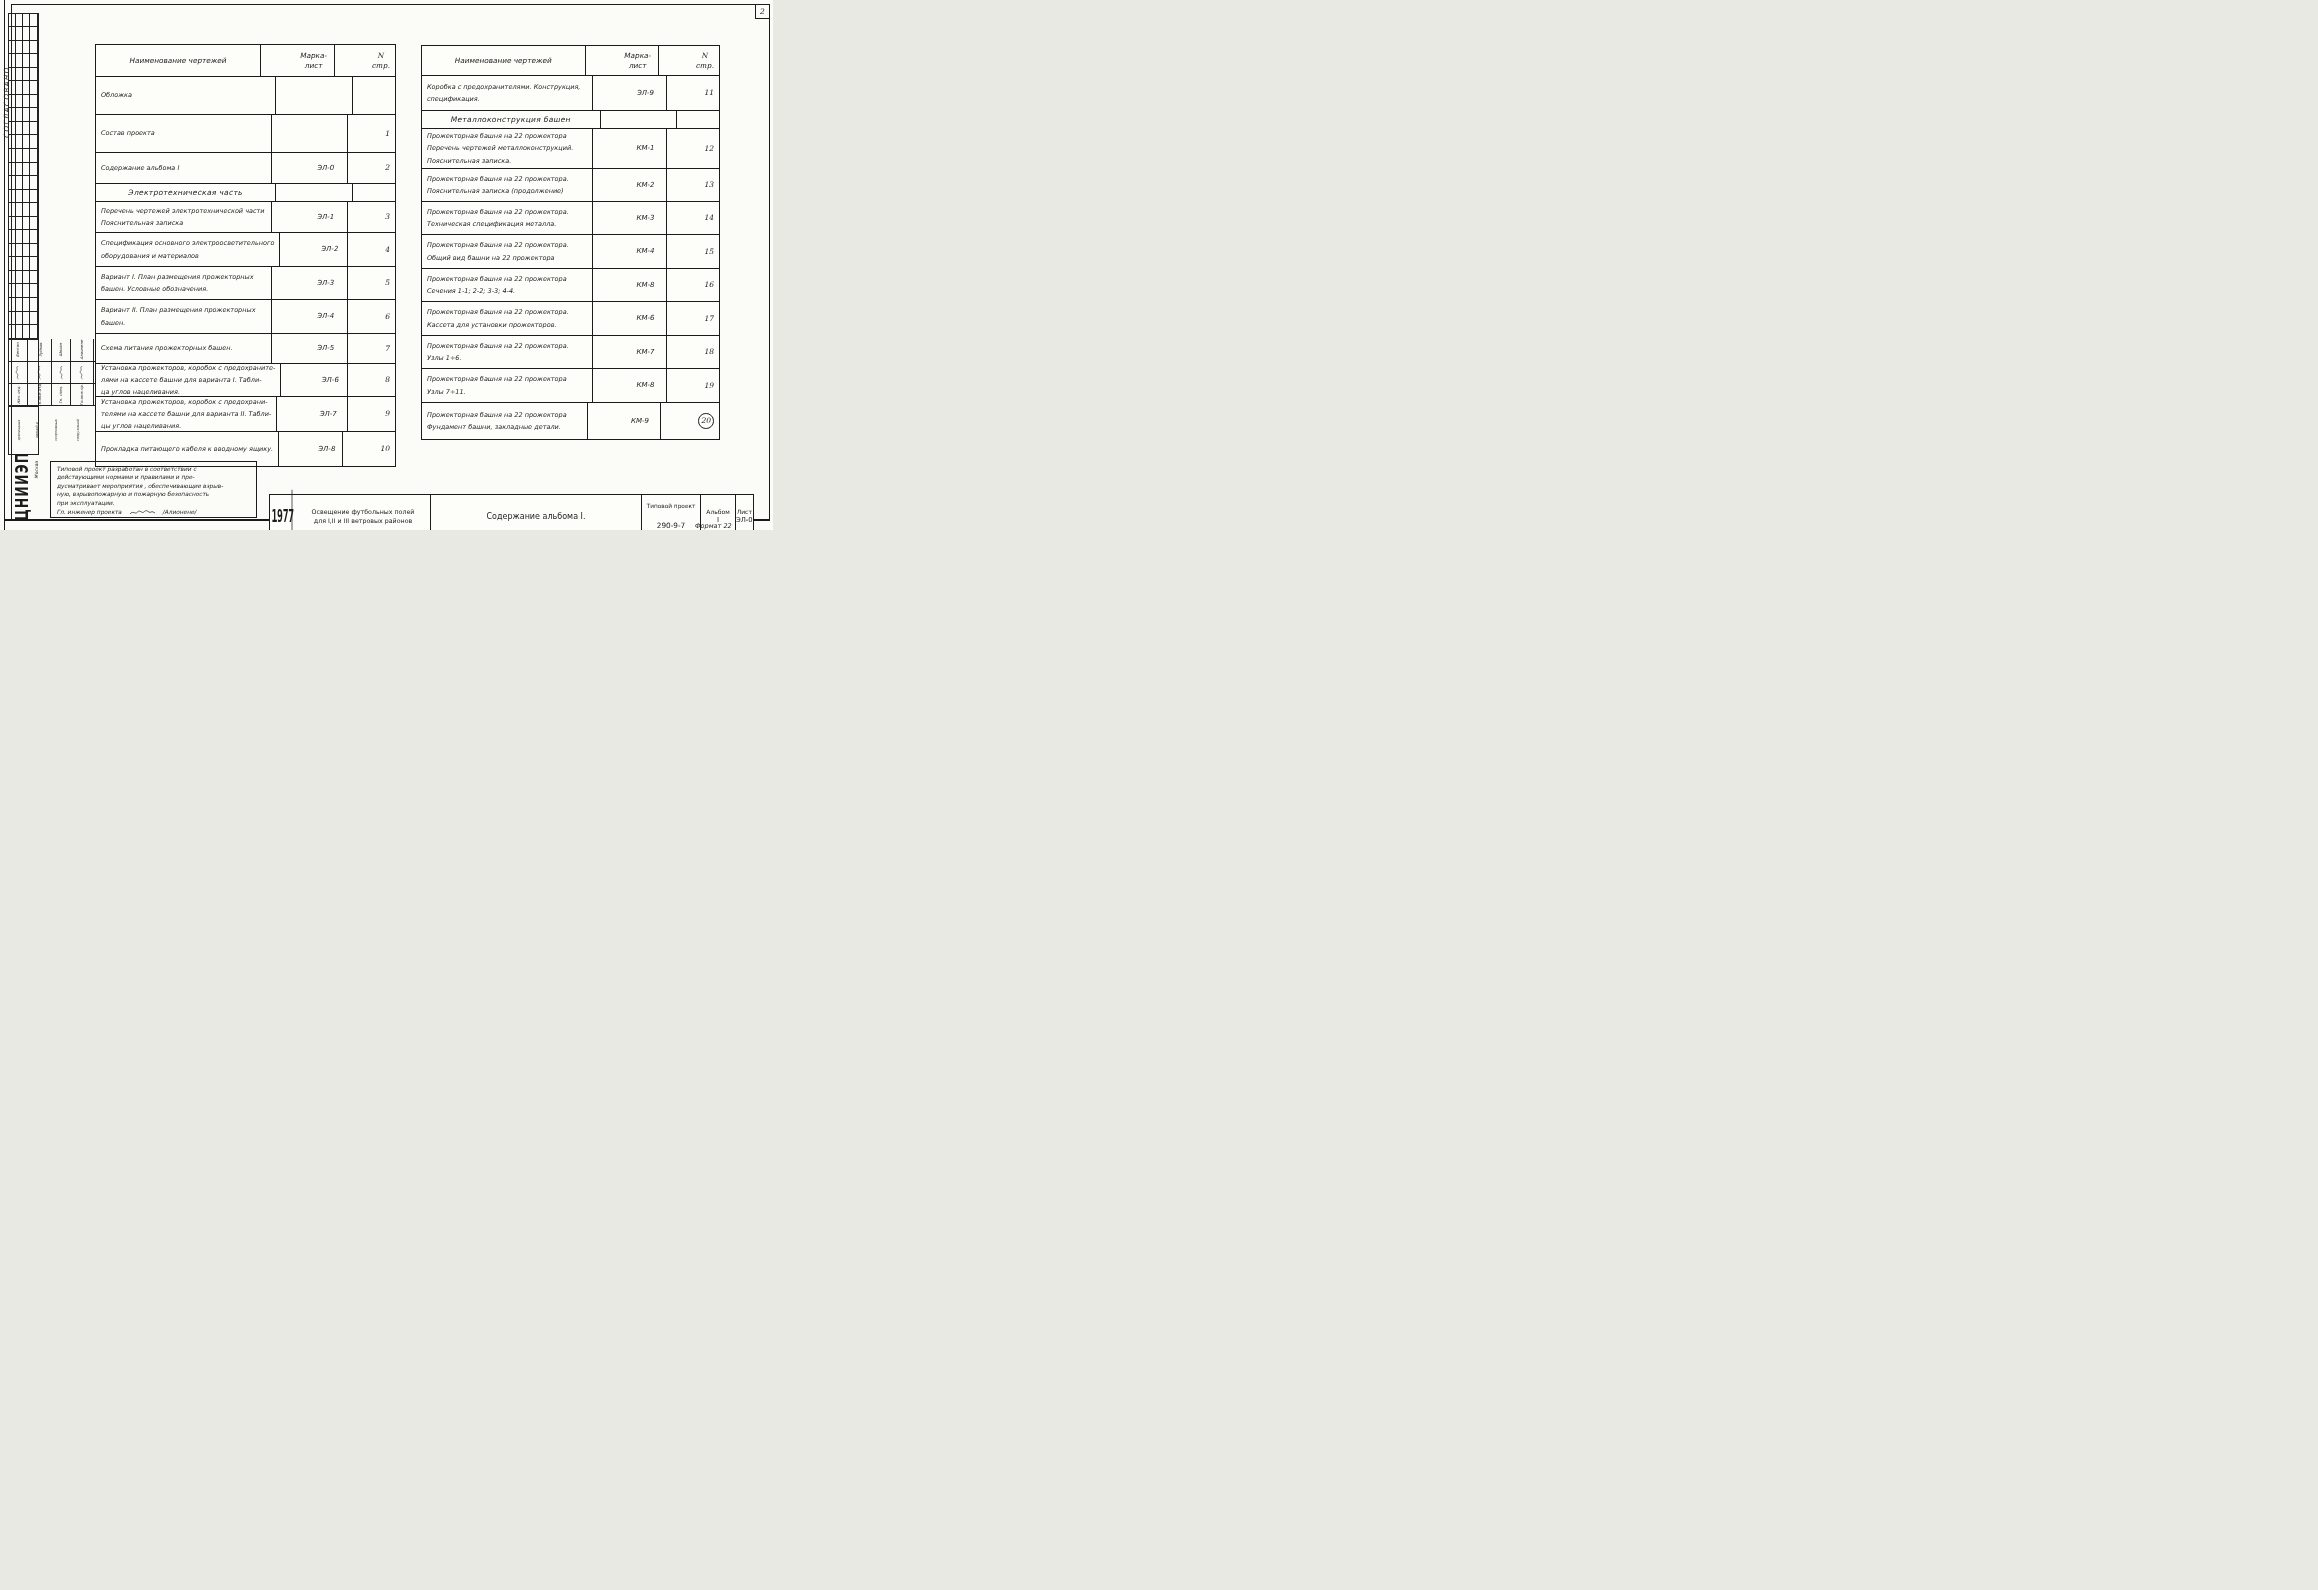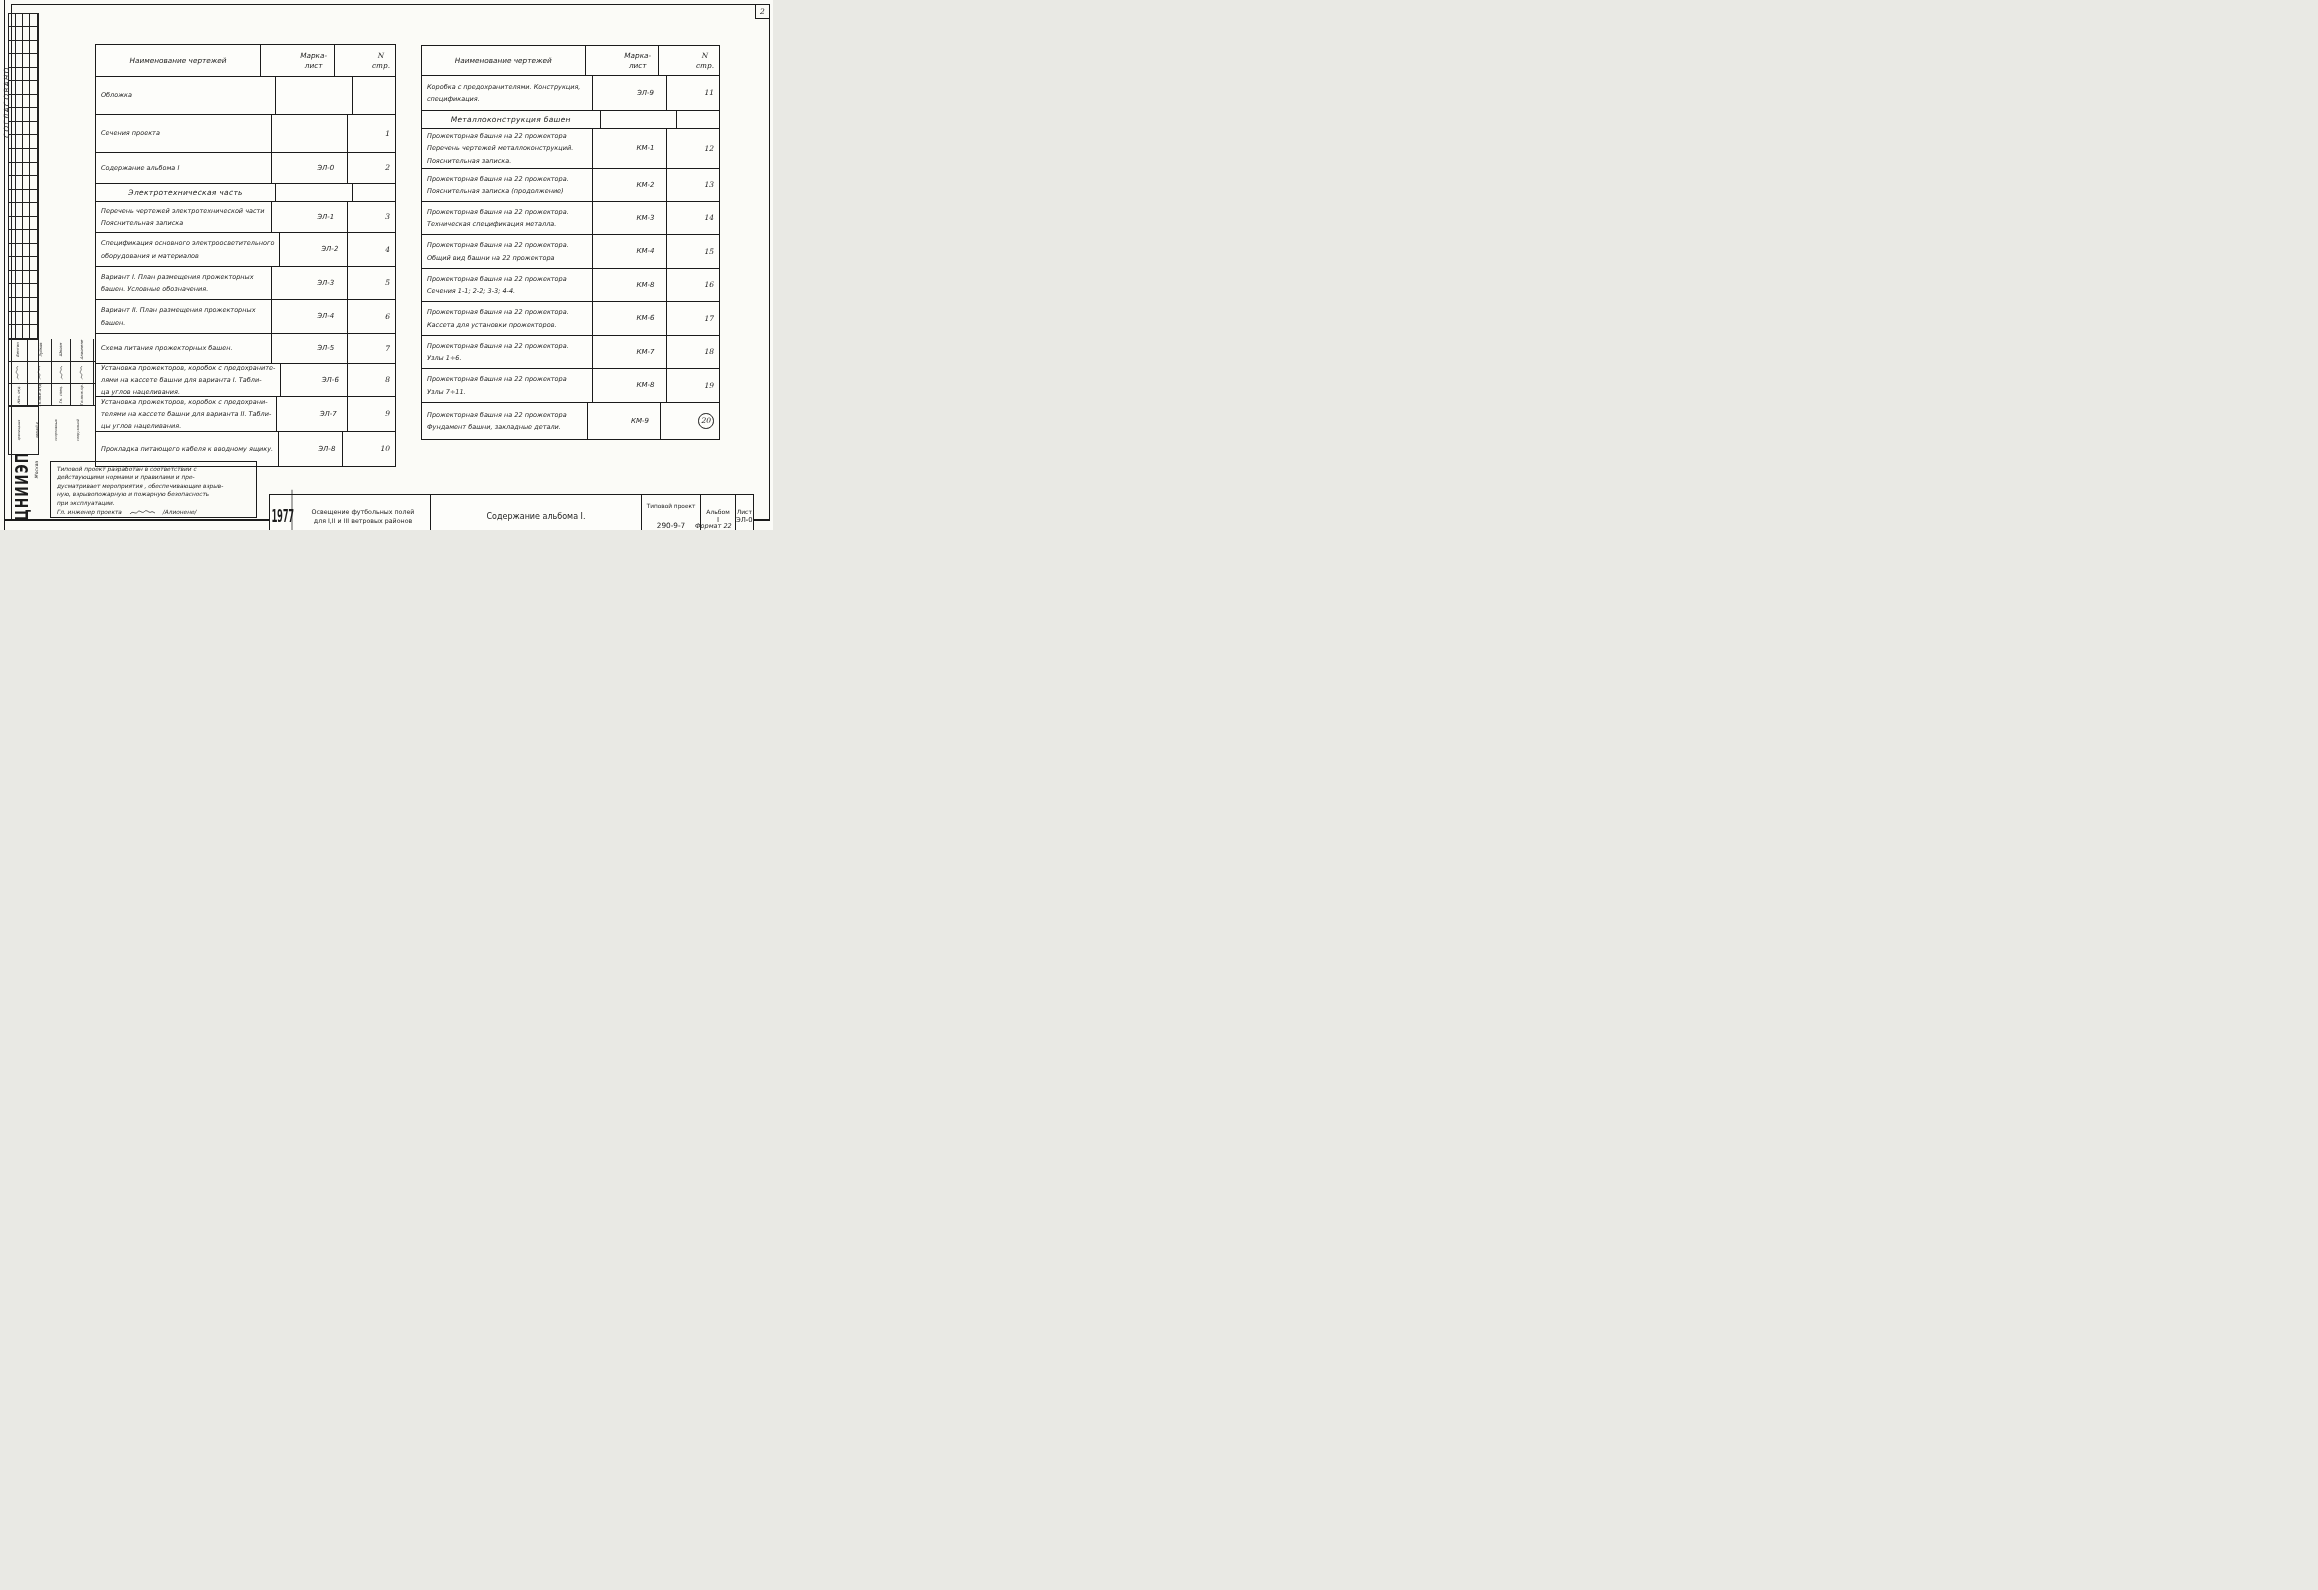--- a/index.html
+++ b/index.html
@@ -258,21 +258,21 @@
       </div>
       <div class="tr" style="height: 38px;">
         <div class="td name">
           <div class="ln">Обложка</div>
         </div>
         <div class="td mark"></div>
         <div class="td page"></div>
       </div>
       <div class="tr" style="height: 38px;">
         <div class="td name">
-          <div class="ln">Сечения проекта</div>
+          <div class="ln">Состав проекта</div>
         </div>
         <div class="td mark"></div>
         <div class="td page">1</div>
       </div>
       <div class="tr" style="height: 31px;">
         <div class="td name">
           <div class="ln">Содержание альбома I</div>
         </div>
         <div class="td mark">ЭЛ-0</div>
         <div class="td page">2</div>

